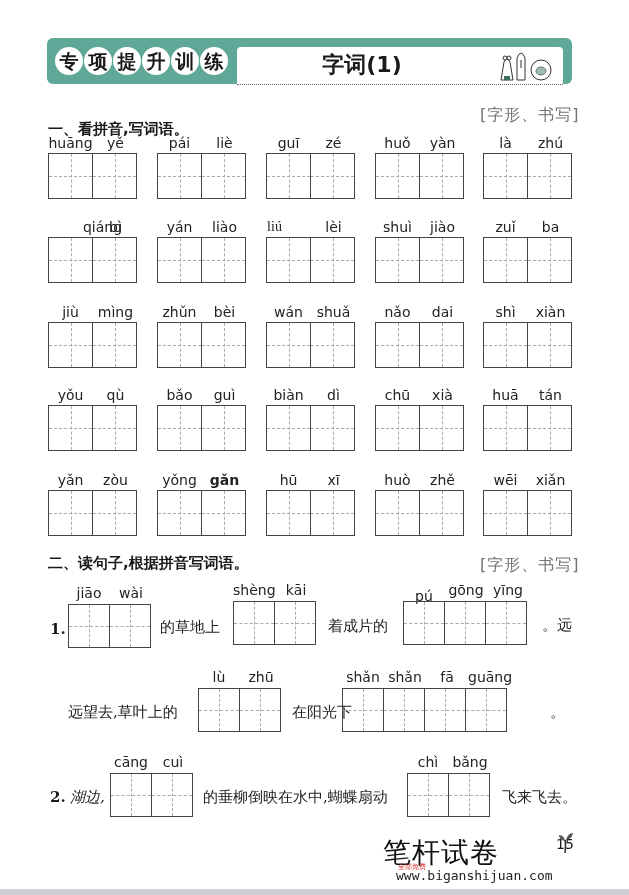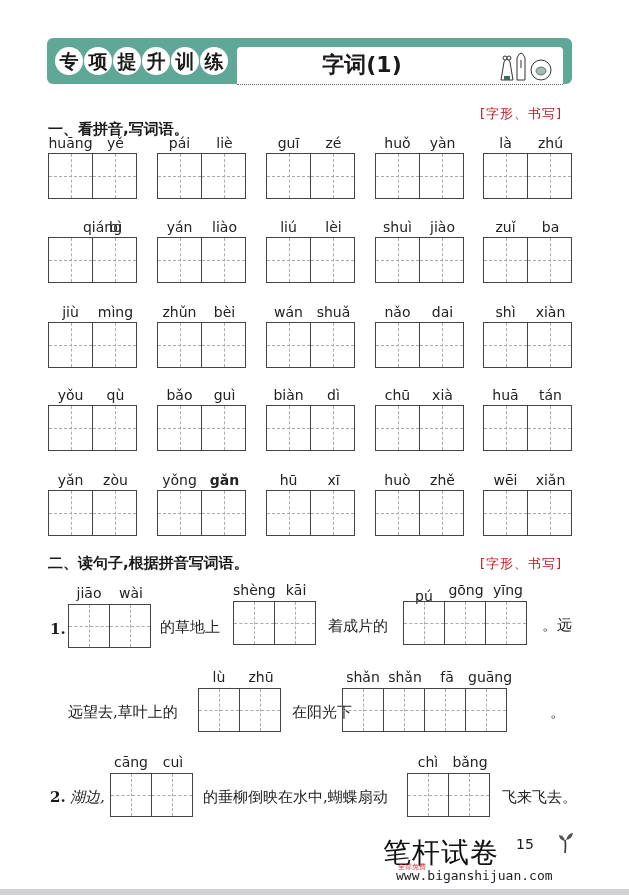--- a/index.html
+++ b/index.html
@@ -10,32 +10,32 @@
   .banner { left:47px; top:38px; width:525px; height:46px; background:#5fa797; border-radius:6px; }
   .banner-tag { left:55px; top:44px; height:34px; display:flex; gap:1px; }
   .banner-tag span { width:28px; height:28px; border-radius:50%; background:#fff; color:#1a1a1a;
      font-weight:bold; font-size:19px; line-height:28px; text-align:center; display:inline-block; margin-top:3px;}
   .banner-title-box { left:237px; top:47px; width:326px; height:37px; background:#fff; border-radius:4px 4px 0 0;
      border-bottom:1px dotted #666; }
   .banner-title { left:237px; top:50px; width:250px; text-align:center; font-size:22px; font-weight:bold; }
   .mascots { left:495px; top:48px; width:62px; height:34px; }
   
   .sec-title { font-size:15px; font-weight:bold; }
-  .sec-tag { font-size:13px; color:#b91c1c; letter-spacing:1px;text-align:center; }
+  .sec-tag { font-size:16px; color:#737373; letter-spacing:1px;text-align:center; }
   
   .cell { position:absolute; border:1.2px solid #444; box-sizing:border-box; }
   .cell::before { content:""; position:absolute; left:50%; top:0; bottom:0; border-left:1px dashed #aaa; }
   .cell::after { content:""; position:absolute; top:50%; left:0; right:0; border-top:1px dashed #aaa; }
   .py { position:absolute; font-size:14px; text-align:center; color:#222; }
   .stext { position:absolute; font-size:15px; color:#222; font-family:"DejaVu Serif", serif; }
   .num { position:absolute; font-size:15px; font-weight:bold; font-family:"DejaVu Serif", serif; }
   .footer-logo { left:383px; top:834px; font-size:28px; color:#111; font-family:"DejaVu Sans", sans-serif; letter-spacing:1px; }
   .footer-url { left:396px; top:868px; font-size:13px; font-family:"DejaVu Sans Mono", monospace; color:#222; }
   .footer-free { left:398px; top:862px; font-size:7px; color:#d33; }
-  .pagenum { left:516px; top:836px; font-size:14px; }
+  .pagenum { left:556px; top:836px; font-size:14px; }
   .bottom-bar { left:0; top:889px; width:629px; height:6px; background:#d0d0d4; }
 </style>
 </head>
 <body>
 
 <div class="abs banner"></div>
 <div class="abs banner-tag">
   <span>专</span>
   <span>项</span>
   <span>提</span>
@@ -81,21 +81,21 @@
     <div class="py" style="left: 528px; top: 135px; width: 45px;">zhú</div>
     <div class="cell" style="left: 527px; top: 153px; width: 45px; height: 46px;"></div>
     <div class="py" style="left: 48px; top: 219px; width: 45px; margin-left: 32px;">qiáng</div>
     <div class="cell" style="left: 48px; top: 237px; width: 45px; height: 46px;"></div>
     <div class="py" style="left: 93px; top: 219px; width: 45px;">bì</div>
     <div class="cell" style="left: 92px; top: 237px; width: 45px; height: 46px;"></div>
     <div class="py" style="left: 157px; top: 219px; width: 45px;">yán</div>
     <div class="cell" style="left: 157px; top: 237px; width: 45px; height: 46px;"></div>
     <div class="py" style="left: 202px; top: 219px; width: 45px;">liào</div>
     <div class="cell" style="left: 201px; top: 237px; width: 45px; height: 46px;"></div>
-    <div class="py" style="left: 266px; top: 219px; width: 45px;">liú</div>
+    <div class="py" style="left: 252px; top: 219px; width: 45px; font-family: Liberation Serif, serif;">liú</div>
     <div class="cell" style="left: 266px; top: 237px; width: 45px; height: 46px;"></div>
     <div class="py" style="left: 311px; top: 219px; width: 45px;">lèi</div>
     <div class="cell" style="left: 310px; top: 237px; width: 45px; height: 46px;"></div>
     <div class="py" style="left: 375px; top: 219px; width: 45px;">shuì</div>
     <div class="cell" style="left: 375px; top: 237px; width: 45px; height: 46px;"></div>
     <div class="py" style="left: 420px; top: 219px; width: 45px;">jiào</div>
     <div class="cell" style="left: 419px; top: 237px; width: 45px; height: 46px;"></div>
     <div class="py" style="left: 483px; top: 219px; width: 45px;">zuǐ</div>
     <div class="cell" style="left: 483px; top: 237px; width: 45px; height: 46px;"></div>
     <div class="py" style="left: 528px; top: 219px; width: 45px;">ba</div>

